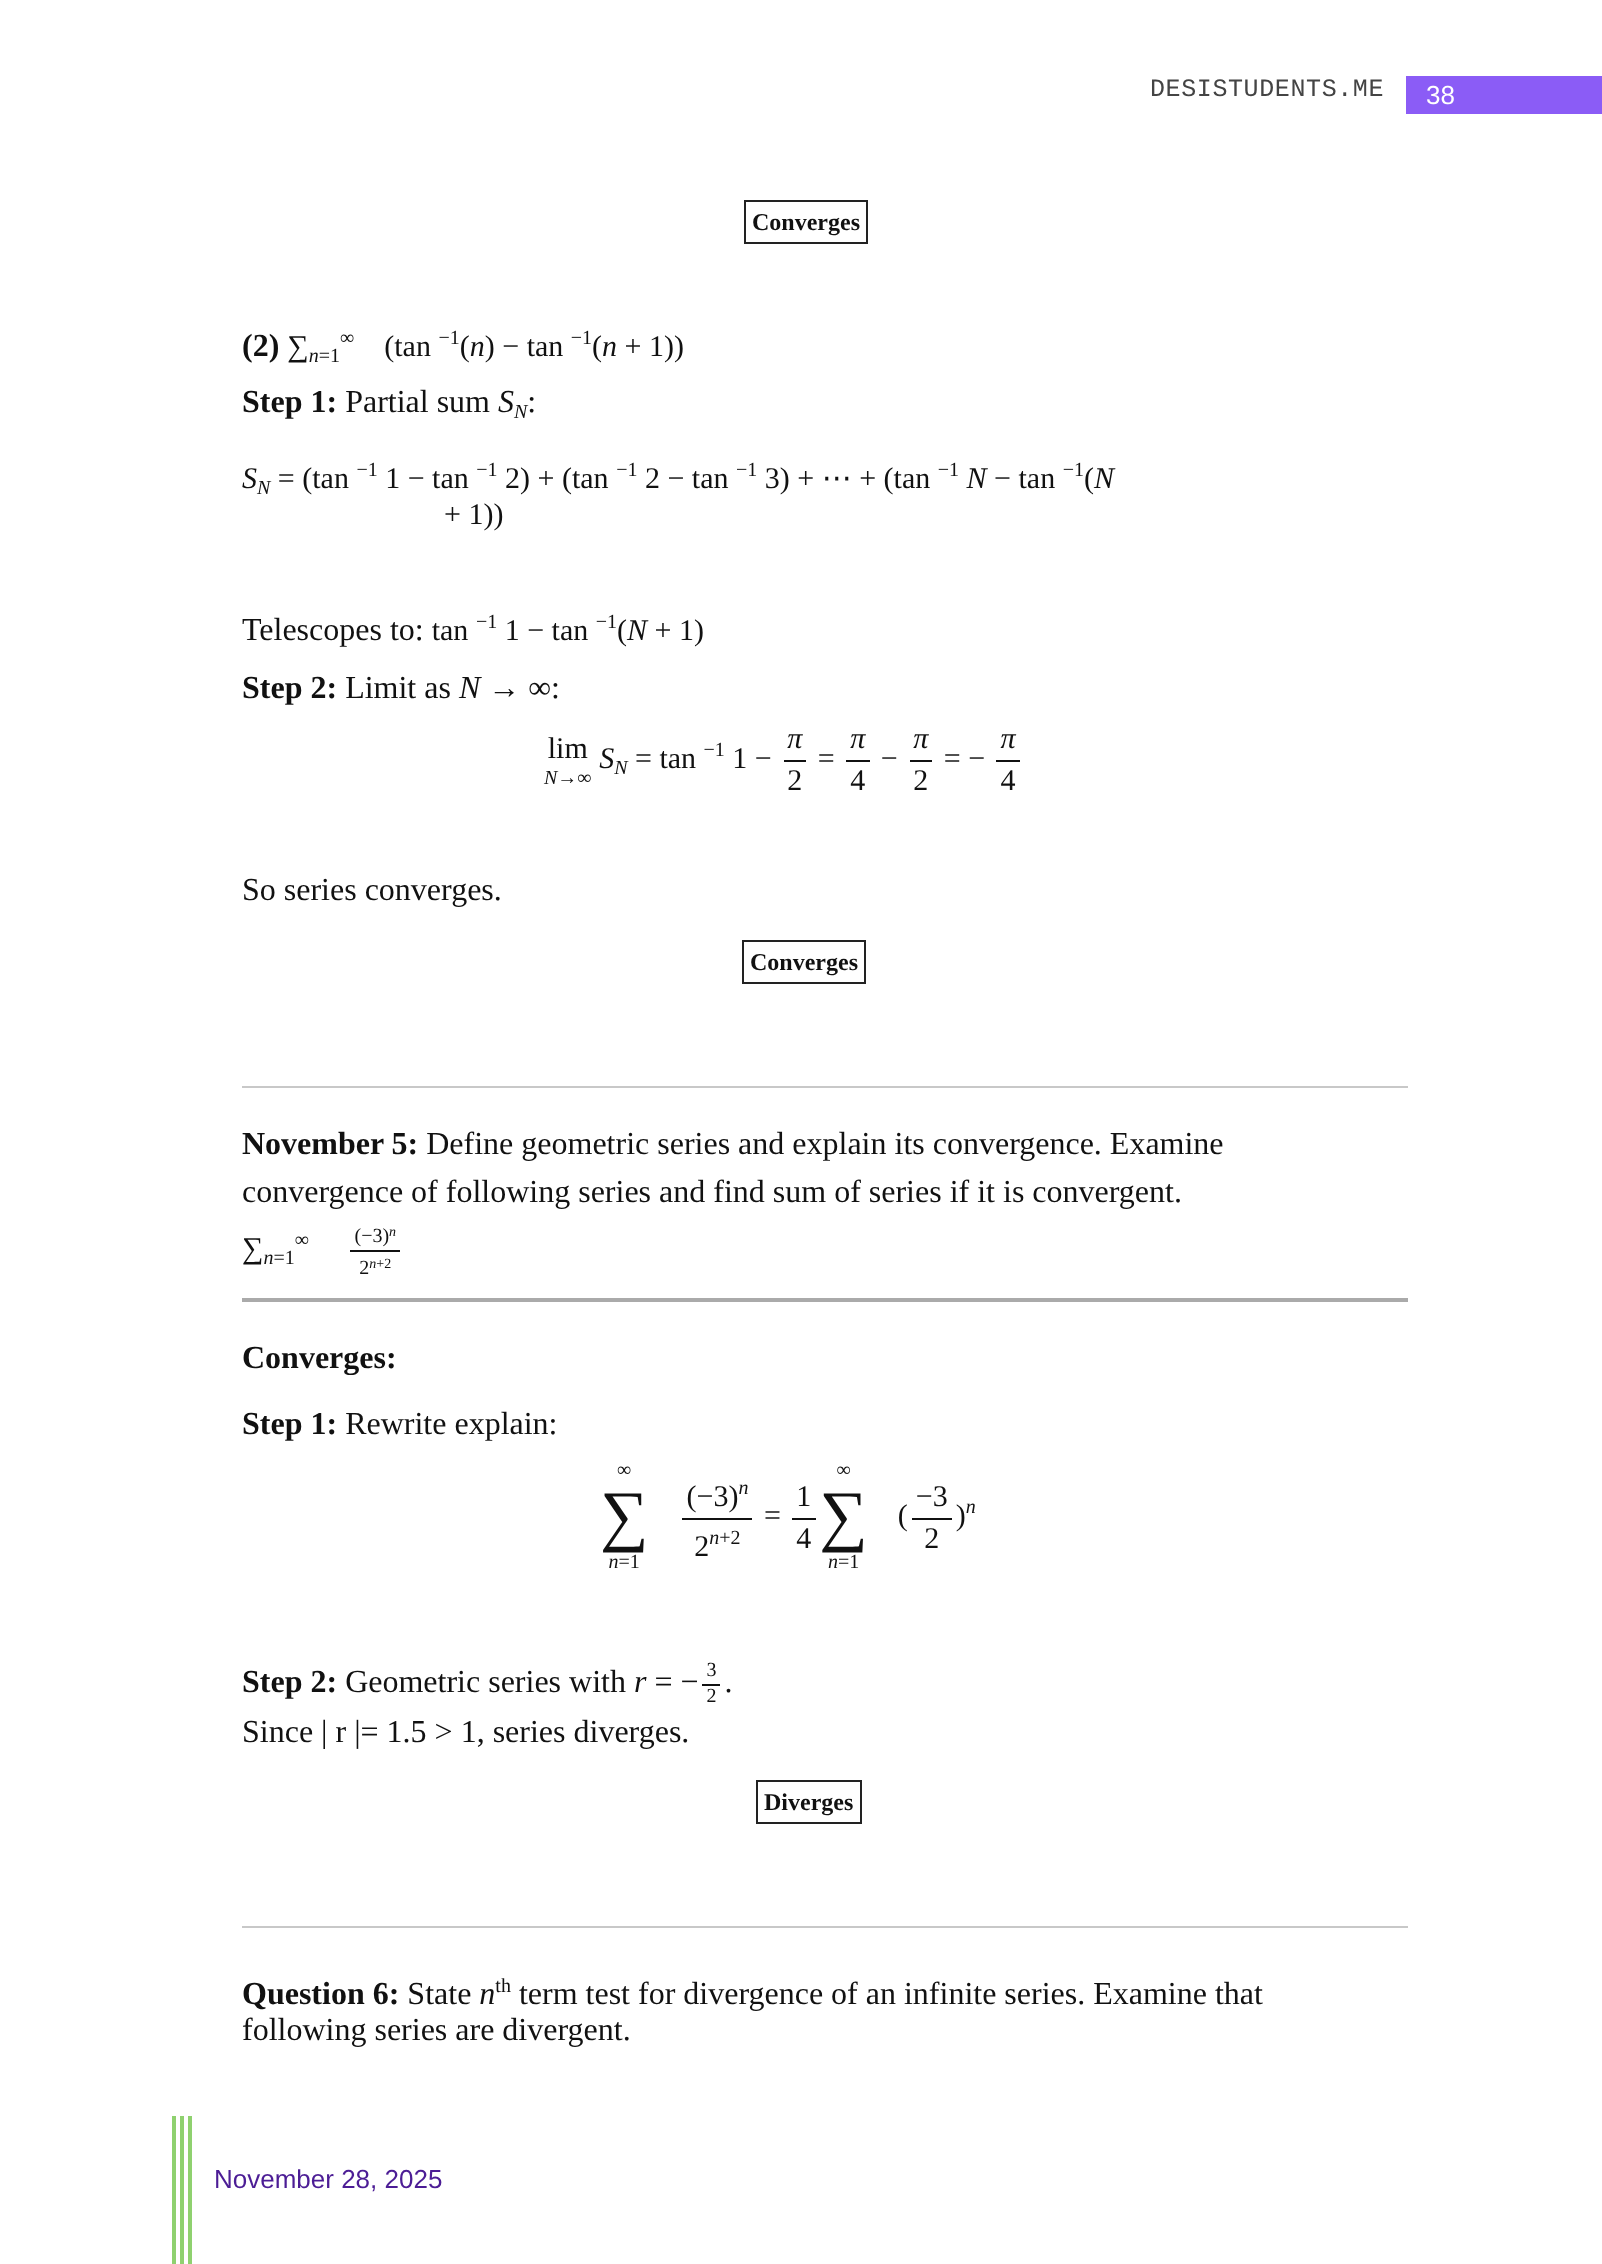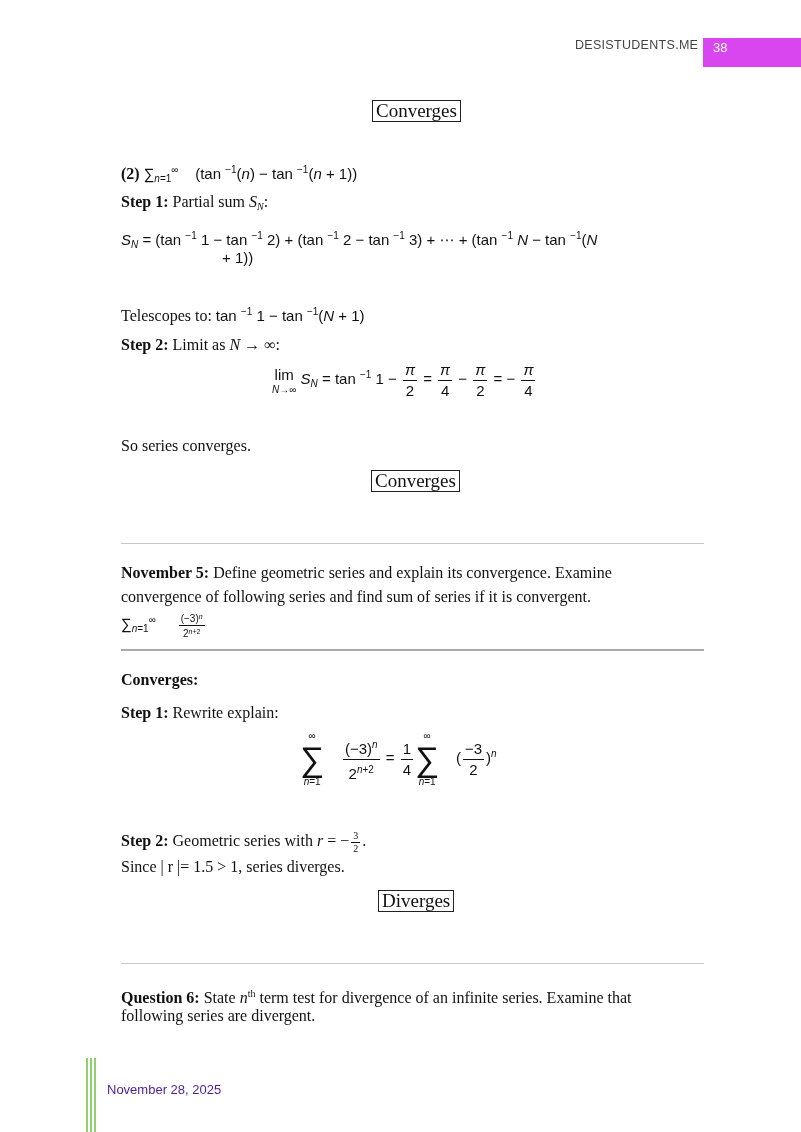--- a/index.html
+++ b/index.html
@@ -1,26 +1,26 @@
 <!DOCTYPE html>
 <html><head>
 <meta charset="utf-8">
 <style>
   html, body { margin: 0; padding: 0; background: #ffffff; }
   body { width: 801px; height: 1132px; position: relative; overflow: hidden;
          font-family: "Liberation Serif", serif; color: #111; }
   .abs { position: absolute; }
-  .header-site { left: 575px; top: 38px; font-family: Liberation Sans, sans-serif;
+  .header-site { left: 575px; top: 38px; font-family: Liberation Mono, monospace;
                  font-size: 12.5px; color: #444; letter-spacing: 0.3px; font-variant: small-caps; }
-  .page-badge { left: 703px; top: 38px; width: 98px; height: 29px; background: #d946ef;
+  .page-badge { left: 703px; top: 38px; width: 98px; height: 19px; background: #8b5cf6;
                 color: #fff; font-family: "Liberation Sans", sans-serif; font-size: 13px;
                 line-height: 19px; padding-left: 10px; box-sizing: border-box; }
-  .boxed { border: 1.3px solid #222; padding: 0 3px; font-size: 19px; line-height: 20px; }
+  .boxed { border: 1.3px solid #222; padding: 0 3px; font-size: 12px; line-height: 20px; font-weight: bold; }
   .line { left: 121px; font-size: 16px; line-height: 20px; white-space: nowrap; }
-  .math { font-family: Liberation Sans, sans-serif; font-size: 15px; }
+  .math { font-family: Liberation Serif, serif; font-size: 15px; }
   b { font-weight: bold; }
   .rule { left: 121px; width: 583px; height: 0; border-top: 1.5px solid #c8c8c8; }
   .rule.dark { border-top: 2px solid #aaa; }
   sup { font-size: 10px; vertical-align: 6px; }
   sub { font-size: 10px; vertical-align: -3px; }
   .frac { display: inline-flex; flex-direction: column; align-items: center; vertical-align: middle; margin: 0 2px; }
   .frac .num { border-bottom: 1px solid #111; padding: 0 2px; line-height: 20px; }
   .frac .den { line-height: 20px; }
   .frac.small { font-size: 10px; }
   .frac.small .num, .frac.small .den { line-height: 12px; }

